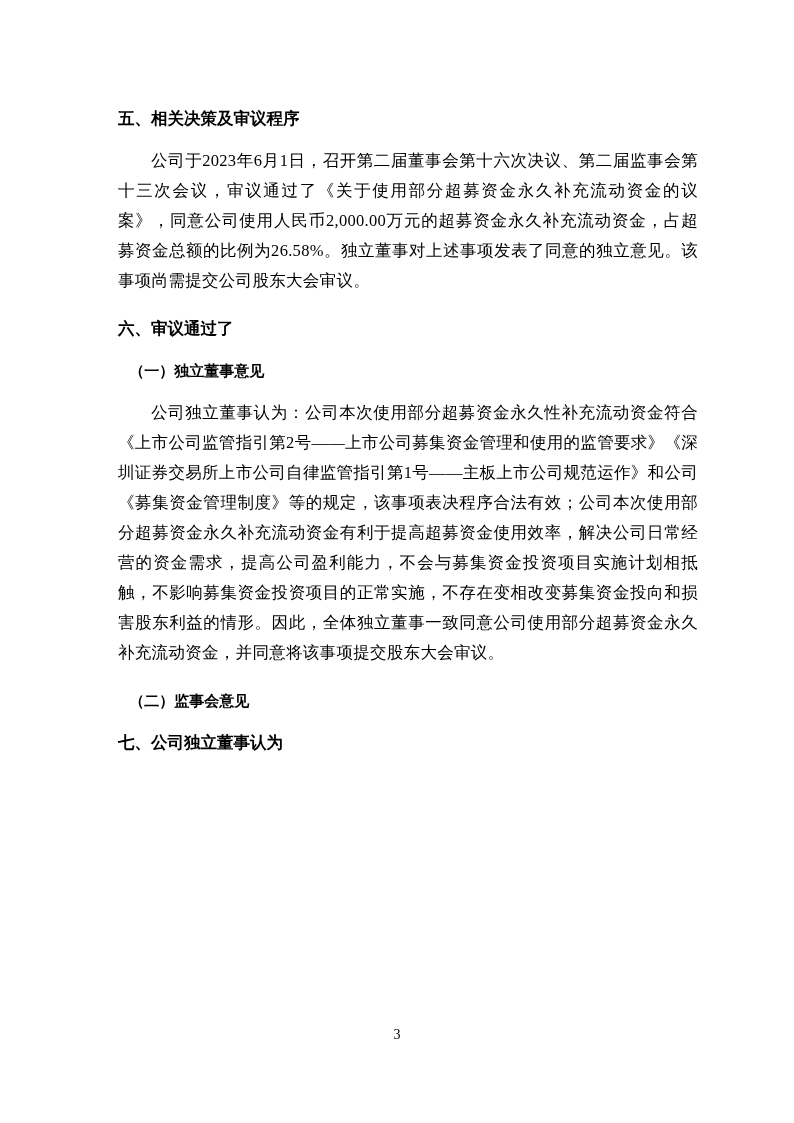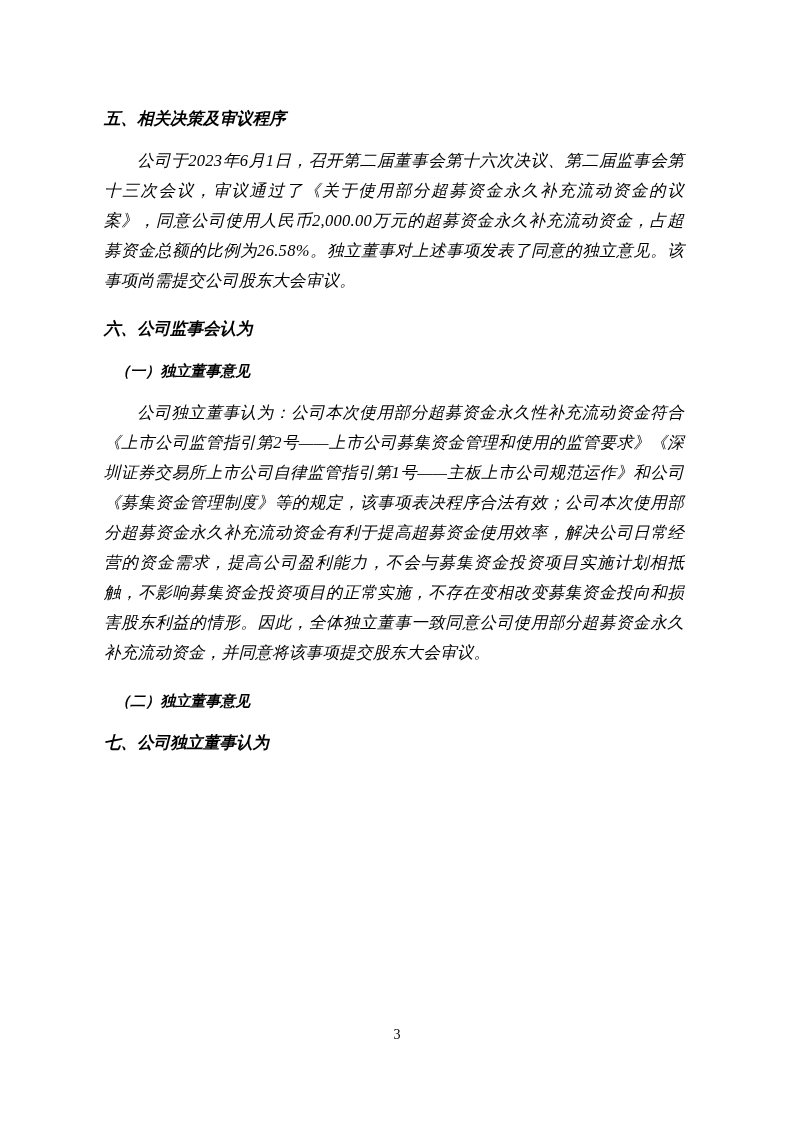--- a/index.html
+++ b/index.html
@@ -11,24 +11,23 @@
     position: relative;
     width: 794px;
     height: 1123px;
     background: #ffffff;
     overflow: hidden;
     font-family: "Liberation Serif", "DejaVu Serif", serif;
     color: #000000;
   }
   .content {
     position: absolute;
-    left: 104px;
+    left: 118px;
     top: 104px;
     width: 580px;
-    font-style: italic;
   }
   .doc-heading {
     font-size: 16.5px;
     line-height: 30px;
     font-weight: bold;
     margin: 0 0 12px 0;
     text-align: left;
   }
   .doc-subheading {
     font-size: 15px;
@@ -60,27 +59,27 @@
 </head>
 <body>
 
 <div class="page">
   <div class="content">
 
     <div class="doc-heading">五、相关决策及审议程序</div>
 
     <div class="doc-para">公司于2023年6月1日，召开第二届董事会第十六次决议、第二届监事会第十三次会议，审议通过了《关于使用部分超募资金永久补充流动资金的议案》，同意公司使用人民币2,000.00万元的超募资金永久补充流动资金，占超募资金总额的比例为26.58%。独立董事对上述事项发表了同意的独立意见。该事项尚需提交公司股东大会审议。</div>
 
-    <div class="doc-heading">六、公司监事会认为</div>
+    <div class="doc-heading">六、审议通过了</div>
 
     <div class="doc-subheading">（一）独立董事意见</div>
 
     <div class="doc-para">公司独立董事认为：公司本次使用部分超募资金永久性补充流动资金符合《上市公司监管指引第2号——上市公司募集资金管理和使用的监管要求》《深圳证券交易所上市公司自律监管指引第1号——主板上市公司规范运作》和公司《募集资金管理制度》等的规定，该事项表决程序合法有效；公司本次使用部分超募资金永久补充流动资金有利于提高超募资金使用效率，解决公司日常经营的资金需求，提高公司盈利能力，不会与募集资金投资项目实施计划相抵触，不影响募集资金投资项目的正常实施，不存在变相改变募集资金投向和损害股东利益的情形。因此，全体独立董事一致同意公司使用部分超募资金永久补充流动资金，并同意将该事项提交股东大会审议。</div>
 
-    <div class="doc-subheading">（二）独立董事意见</div>
+    <div class="doc-subheading">（二）监事会意见</div>
 
 
     <div class="doc-heading">七、公司独立董事认为</div>
 
 
   </div>
 
   <div class="page-footer">3</div>
 </div>
 

